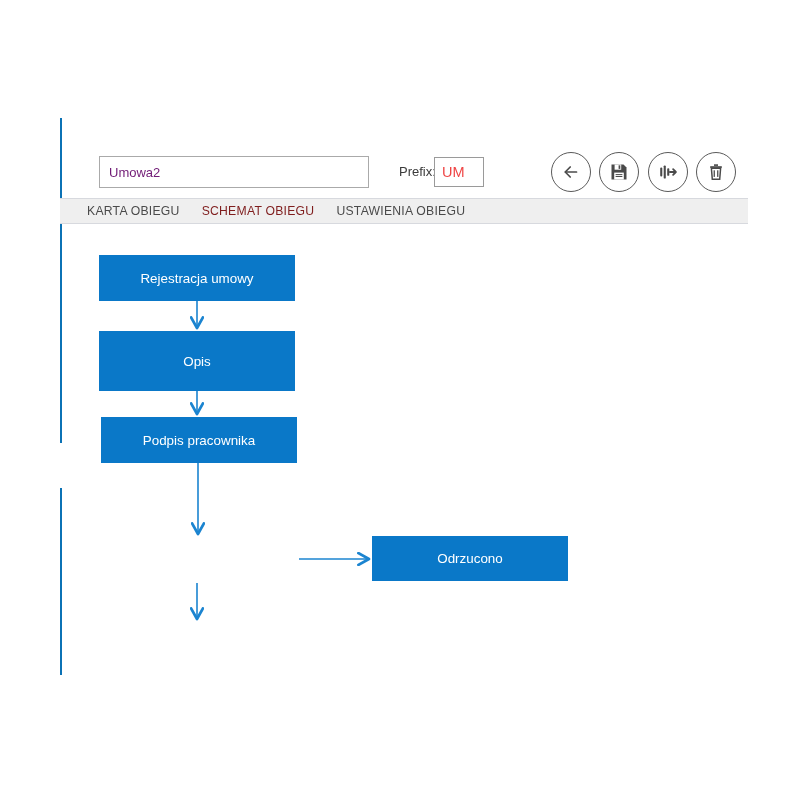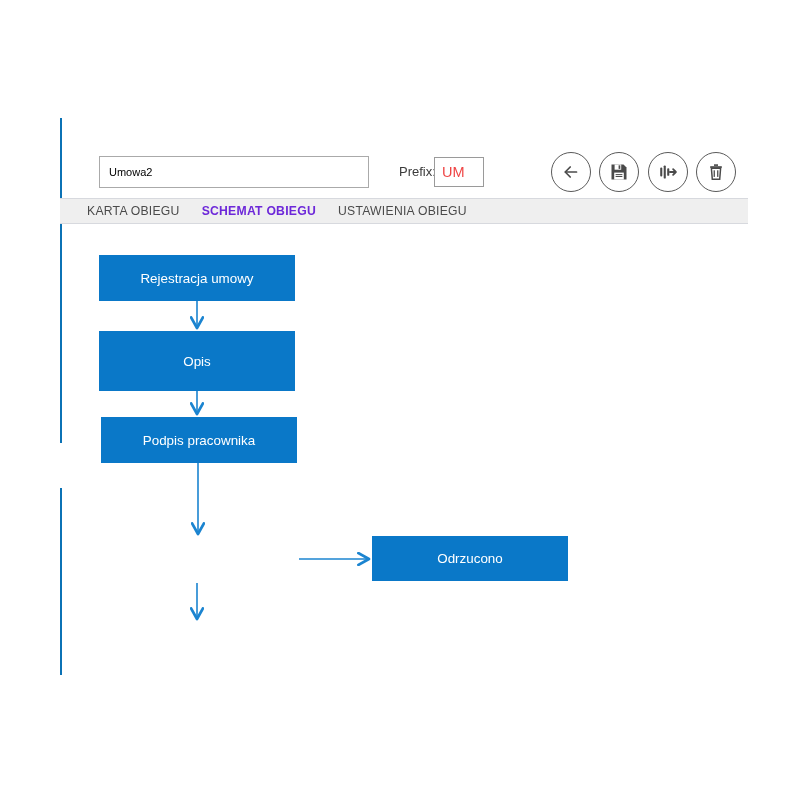--- a/index.html
+++ b/index.html
@@ -43,23 +43,23 @@
 
   .name-input {
     position: absolute;
     left: 39px;
     top: 8px;
     width: 270px;
     height: 32px;
     box-sizing: border-box;
     border: 1px solid #aaaaaa;
     background: #ffffff;
-    color: #000000;
+    color: #701a75;
     font-family: "Liberation Sans", sans-serif;
-    font-size: 11px;
+    font-size: 13px;
     padding: 0 9px;
     outline: none;
     border-radius: 0;
   }
 
   .prefix-label {
     position: absolute;
     left: 339px;
     top: 16px;
     font-size: 13px;
@@ -122,21 +122,21 @@
   }
   .tab {
     font-size: 12.2px;
     letter-spacing: 0.25px;
     color: #4a4a4a;
     cursor: pointer;
     white-space: nowrap;
   }
   .tab.first { margin-left: 27px; }
   .tab + .tab { margin-left: 22px; }
-  .tab.active { color: #6d28d9; font-weight: bold; }
+  .tab.active { color: #7f1d1d; font-weight: normal; }
 
   
   .flow-canvas {
     position: absolute;
     left: 0;
     top: 224px;
     width: 800px;
     height: 576px;
   }
 

